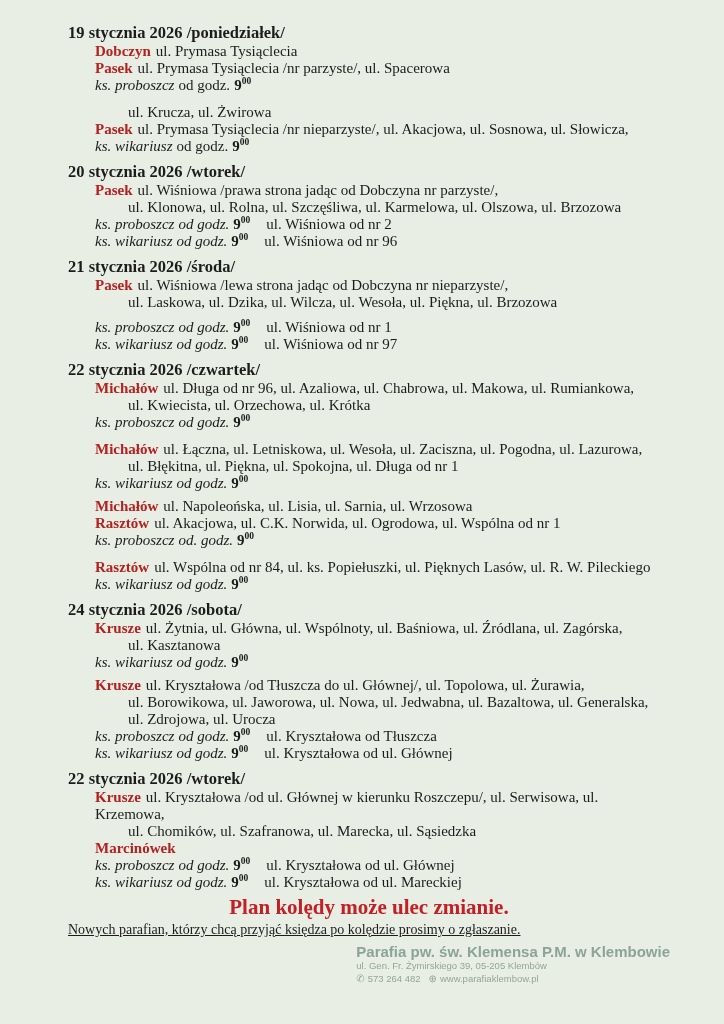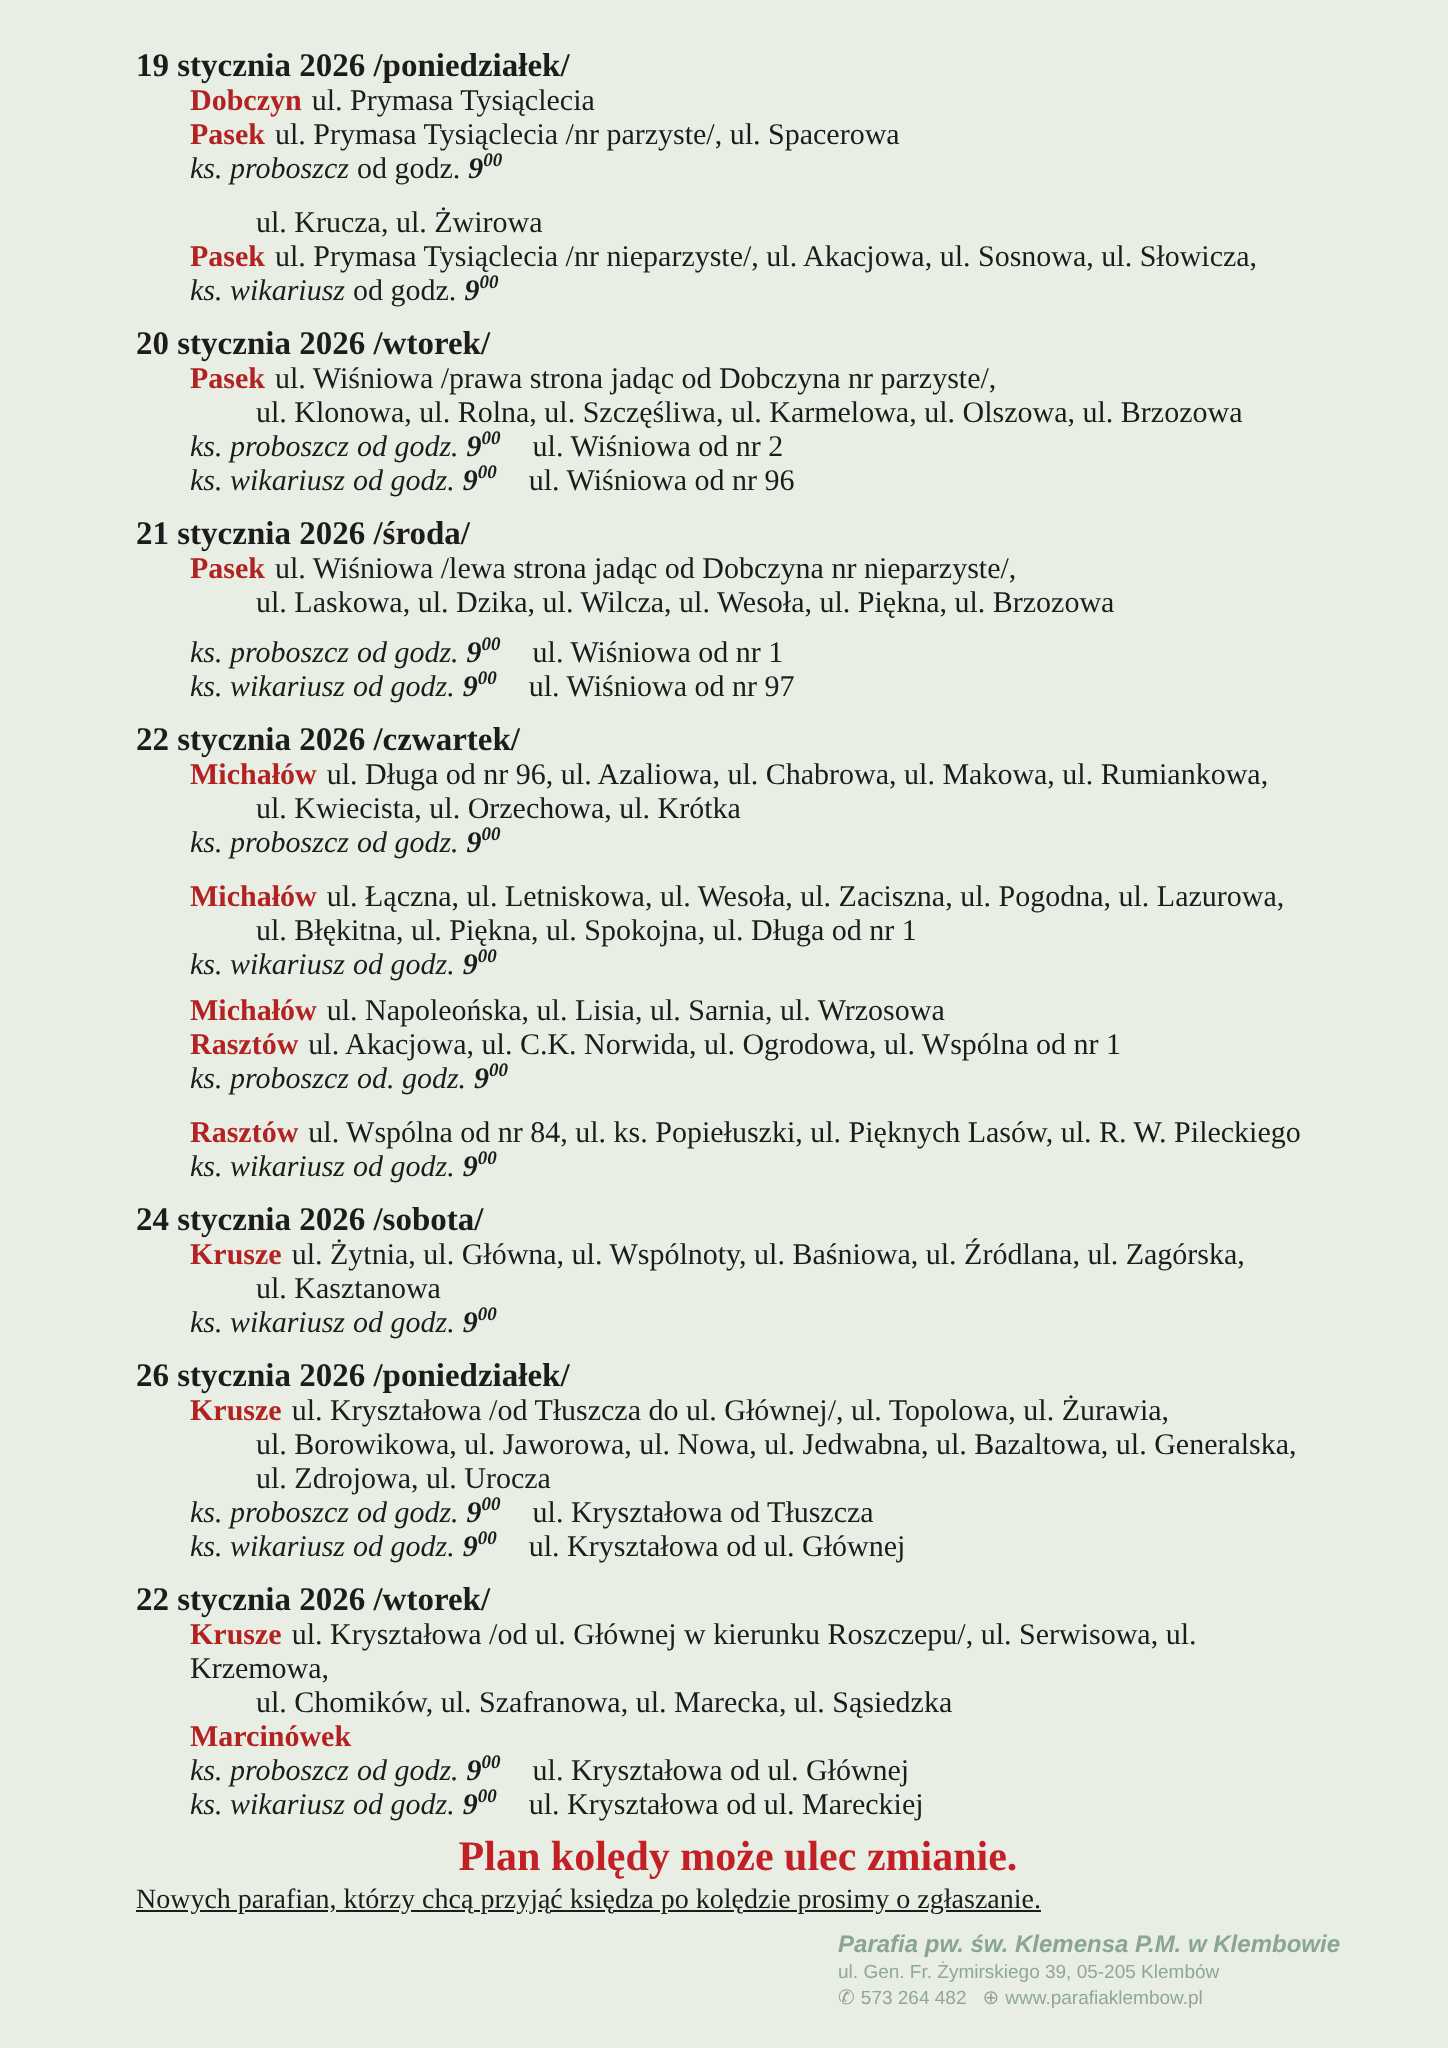--- a/index.html
+++ b/index.html
@@ -8,30 +8,30 @@
   .day{margin-top:6px;}
   .day:first-child{margin-top:0;}
   .date{font-weight:bold;font-size:16.5px;line-height:21px;}
   .entry{font-size:15px;line-height:17px;padding-left:27px;}
   .entry.cont{padding-left:60px;}
   .village{color:#b32121;font-weight:bold;margin-right:5px;}
   .priest{font-size:15px;line-height:17px;padding-left:27px;}
   .priest .who{font-style:italic;margin-right:4px;}
   .priest .od{margin-right:4px;}
   .priest .od.it{font-style:italic;}
-  .priest .hour{font-weight:bold;font-style:italic;}
+  .priest .hour{font-weight:bold;}
   .priest .hour sup{font-size:9.5px;line-height:0;}
   .priest .note{margin-left:16px;font-style:normal;font-weight:normal;margin-top:36px;}
   .group-gap{margin-top:10px;}
   .gap-sm{margin-top:8px;}
   .notice-title{margin-top:4px;text-align:center;color:#c32026;font-weight:bold;font-size:21px;line-height:25px;}
   .notice-sub{font-size:14px;line-height:20px;text-decoration:underline;}
   .parish{margin-top:4px;margin-left:auto;width:max-content;text-align:left;
           font-family:"Liberation Sans",sans-serif;color:#91a796;}
-  .parish-name{font-size:12px;font-weight:bold;color:#8aa496;line-height:15px;font-style:italic;}
+  .parish-name{font-size:15px;font-weight:bold;color:#8aa496;line-height:15px;}
   .parish-line{font-size:9.5px;line-height:13px;}
   .parish-contact{font-size:9.5px;line-height:13px;}
   .parish-contact .icn{font-size:10px;margin-right:3px;}
   .parish-contact .web{margin-left:8px;}
 </style>
 </head>
 <body>
 
 <div class="page">
 
@@ -93,21 +93,20 @@
       </section>
       <section class="day">
         <div class="date">24 stycznia 2026 /sobota/</div>
         <div class="group">
           <div class="entry"><span class="village">Krusze</span><span class="streets">ul. Żytnia, ul. Główna, ul. Wspólnoty, ul. Baśniowa, ul. Źródlana, ul. Zagórska,</span></div>
           <div class="entry cont">ul. Kasztanowa</div>
           <div class="priest"><span class="who">ks. wikariusz</span><span class="od it">od godz.</span><span class="hour">9<sup>00</sup></span></div>
         </div>
       </section>
       <section class="day">
-        <div class="date">26 stycznia 2026 /poniedziałek/</div>
         <div class="group">
           <div class="entry"><span class="village">Krusze</span><span class="streets">ul. Kryształowa /od Tłuszcza do ul. Głównej/, ul. Topolowa, ul. Żurawia,</span></div>
           <div class="entry cont">ul. Borowikowa, ul. Jaworowa, ul. Nowa, ul. Jedwabna, ul. Bazaltowa, ul. Generalska,</div>
           <div class="entry cont">ul. Zdrojowa, ul. Urocza</div>
           <div class="priest"><span class="who">ks. proboszcz</span><span class="od it">od godz.</span><span class="hour">9<sup>00</sup></span><span class="note">ul. Kryształowa od Tłuszcza</span></div>
           <div class="priest"><span class="who">ks. wikariusz</span><span class="od it">od godz.</span><span class="hour">9<sup>00</sup></span><span class="note">ul. Kryształowa od ul. Głównej</span></div>
         </div>
       </section>
       <section class="day">
         <div class="date">22 stycznia 2026 /wtorek/</div>

